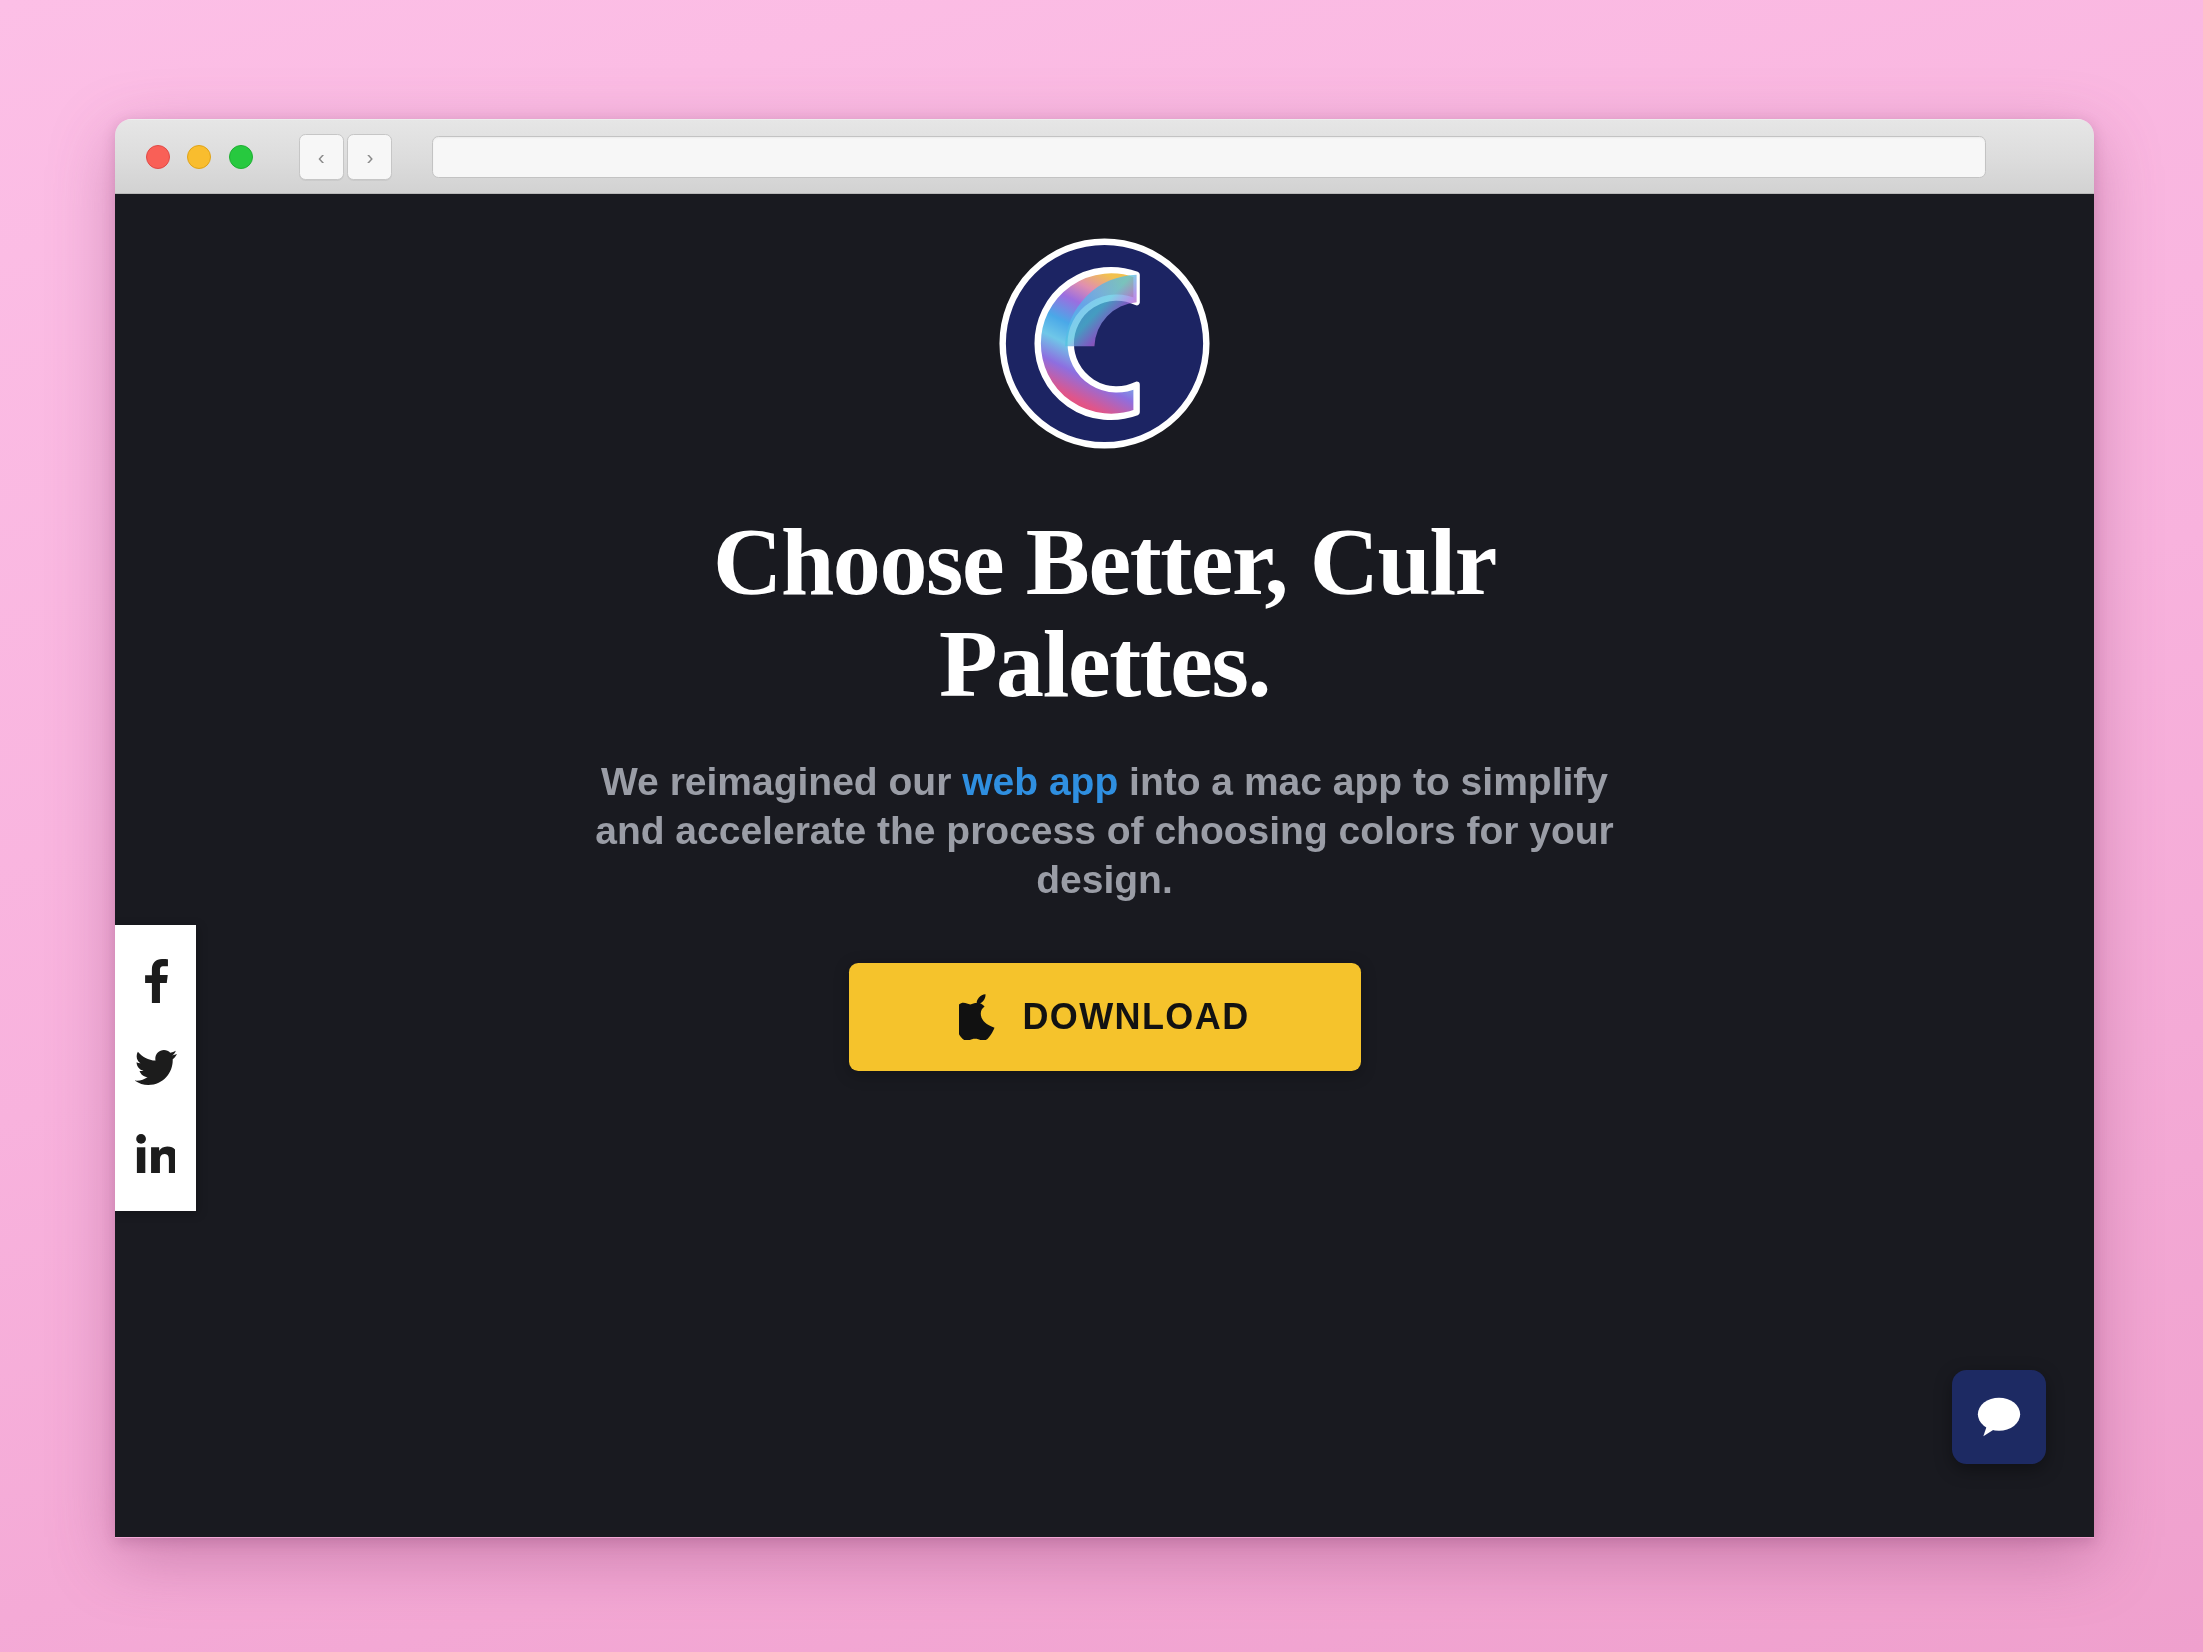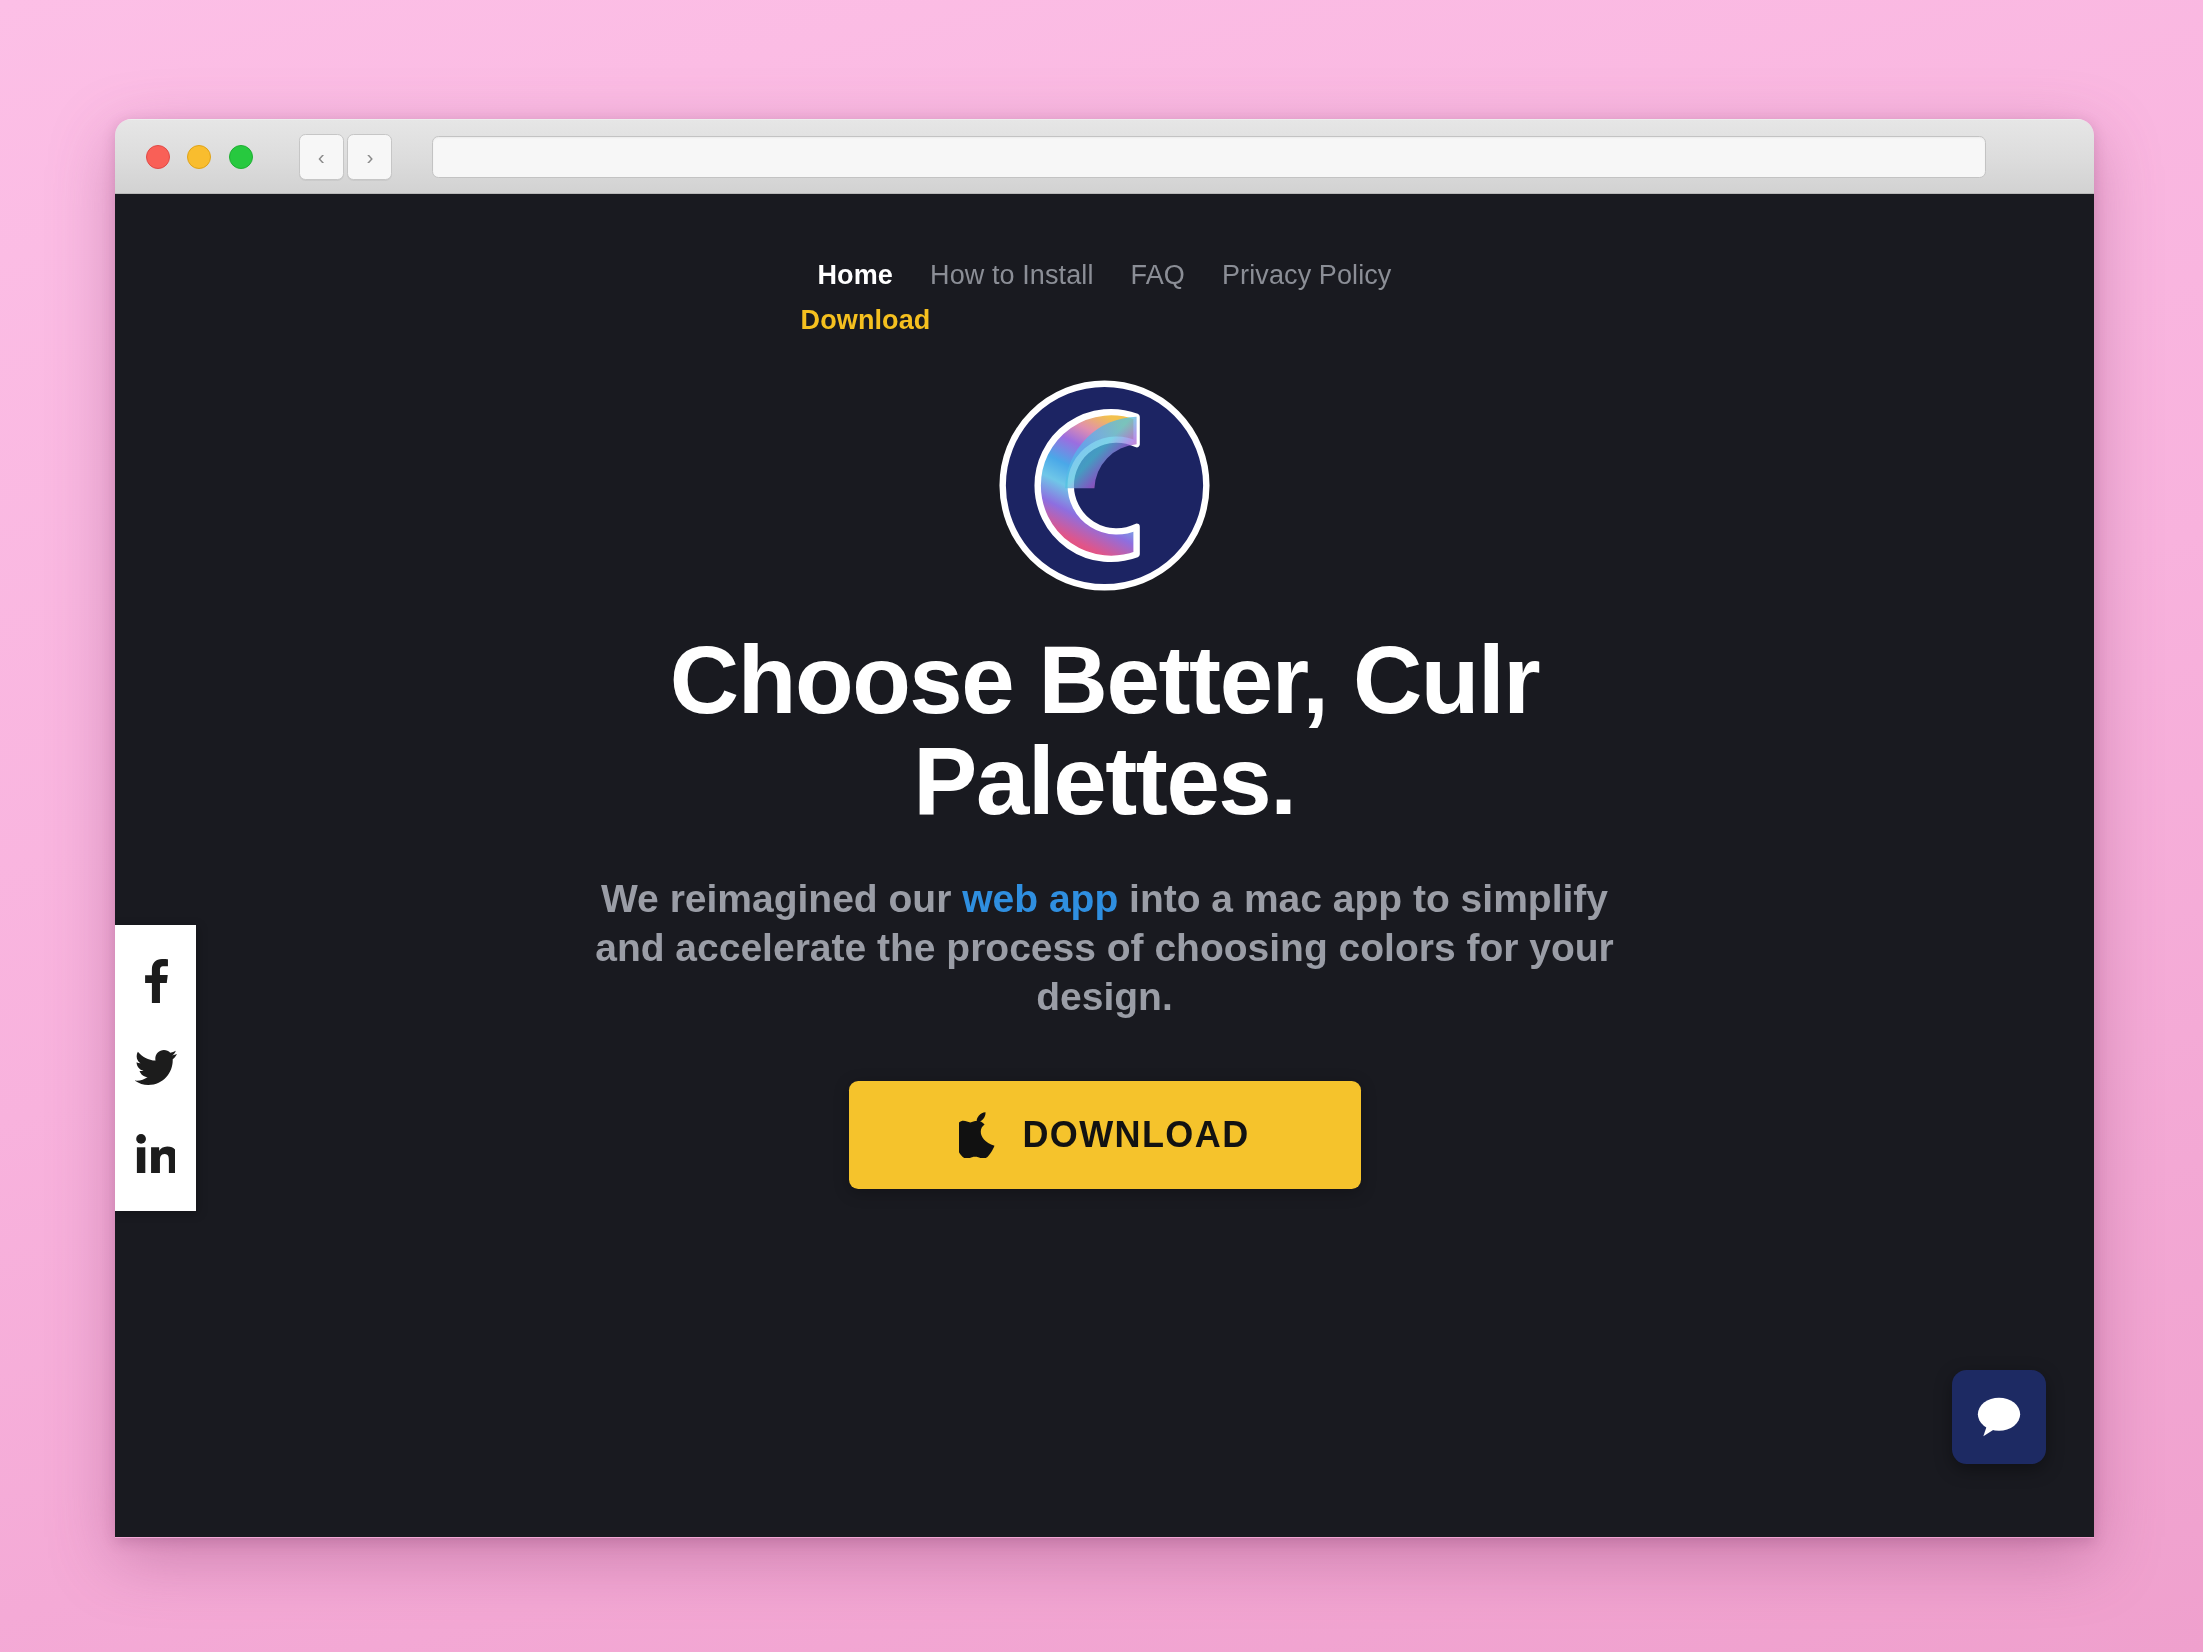--- a/index.html
+++ b/index.html
@@ -145,27 +145,28 @@
   }
 
   #logo-mark {
     width: 211px;
     height: 211px;
     margin: 0 auto;
     display: block;
   }
 
   #headline {
-    margin: 38px auto 0;
+    margin: 62px auto 0;
     max-width: 1084px;
     font-size: 96px;
     line-height: 1.06;
     font-weight: bold;
     color: #ffffff;
     letter-spacing: -1.4px;
+    font-family: Liberation Serif, serif;
   }
 
   #subtitle {
     margin: 42px auto 0;
     max-width: 1029px;
     font-size: 39px;
     line-height: 1.26;
     color: #9a9da6;
     font-weight: bold;
   }
@@ -248,31 +249,20 @@
         </div>
       </div>
 
       <div id="url-bar">
         <span></span>
       </div>
     </div>
 
     <div id="viewport">
 
-      <nav id="site-nav">
-        <div class="nav-row">
-          <a class="nav-link active">Home</a>
-          <a class="nav-link">How to Install</a>
-          <a class="nav-link">FAQ</a>
-          <a class="nav-link">Privacy Policy</a>
-        </div>
-        <div id="nav-row-secondary" class="nav-row">
-          <a class="nav-link download">Download</a>
-        </div>
-      </nav>
 
       <section id="hero">
 
         <svg id="logo-mark" viewBox="0 0 230 230">
           <defs>
             <linearGradient id="culrGrad" x1="0.62" y1="0" x2="0.28" y2="1">
               <stop offset="0%" stop-color="#f2c14e"></stop>
               <stop offset="14%" stop-color="#e08fb0"></stop>
               <stop offset="26%" stop-color="#9b6ee0"></stop>
               <stop offset="42%" stop-color="#4aa8e8"></stop>

